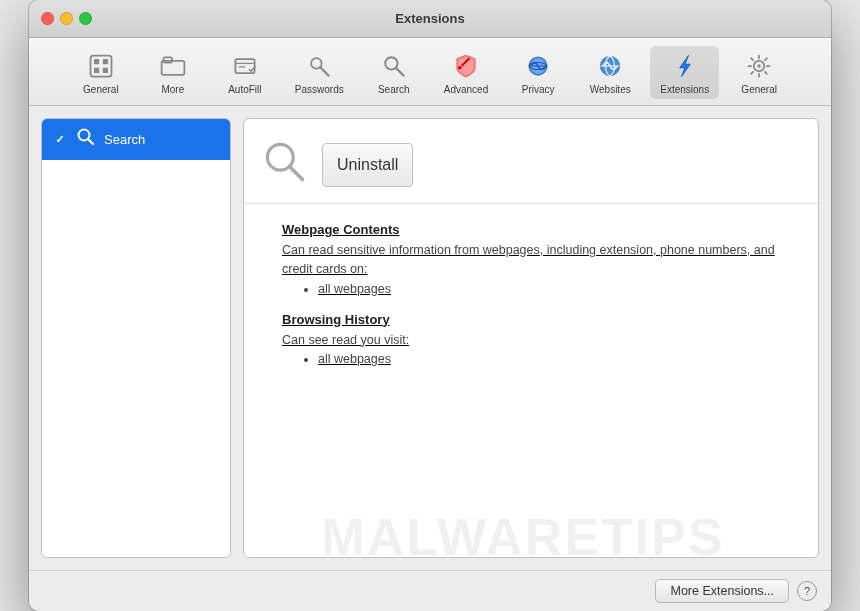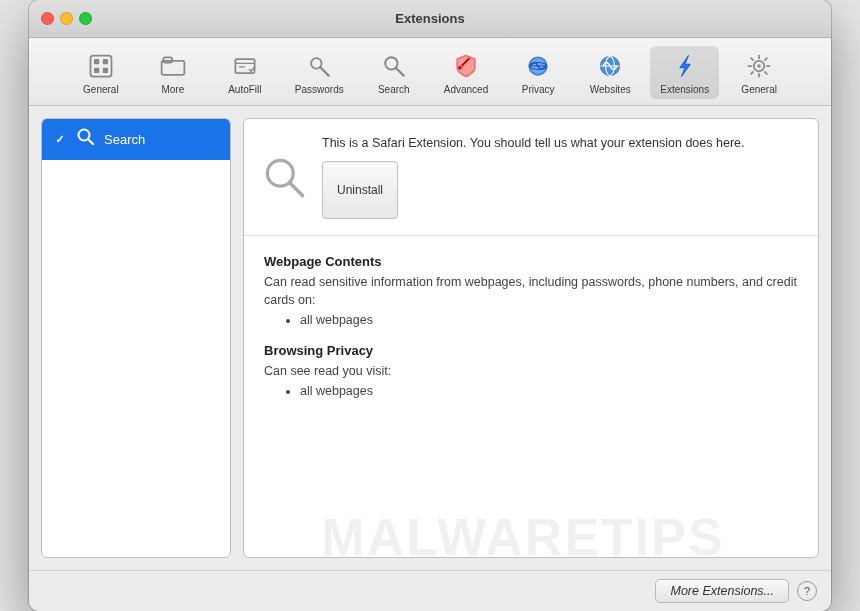--- a/index.html
+++ b/index.html
@@ -206,35 +206,36 @@
     }
 
     .extension-description {
       font-size: 12.5px;
       color: #333;
       line-height: 1.4;
     }
 
     .uninstall-btn {
       margin-top: 8px;
-      padding: 21px 14px;
-      font-size: 12px;
+      padding: 12px 14px;
+      font-size: 16px;
       background: linear-gradient(to bottom, #f9f9f9, #e8e8e8);
       border: 1px solid #c0c0c0;
       border-radius: 4px;
       cursor: pointer;
       color: #333;
       display: inline-block;
     }
 
     .detail-body {
-      padding: 18px 20px;
+      padding: 18px 38px;
       flex: 1;
       position: relative;
       overflow: hidden;
+      text-decoration: underline;
     }
 
     .permissions-section {
       margin-bottom: 16px;
     }
 
     .permissions-title {
       font-size: 13px;
       font-weight: 700;
       color: #222;
@@ -287,21 +288,20 @@
     }
 
     .more-extensions-btn {
       padding: 4px 14px;
       font-size: 12.5px;
       background: linear-gradient(to bottom, #f9f9f9, #e5e5e5);
       border: 1px solid #b8b8b8;
       border-radius: 5px;
       cursor: pointer;
       color: #333;
-      font-style: italic;
     }
 
     .help-btn {
       width: 20px;
       height: 20px;
       border-radius: 50%;
       border: 1.5px solid #999;
       background: transparent;
       font-size: 11px;
       color: #555;
@@ -466,37 +466,36 @@
     <div class="detail-panel">
 
       <div class="detail-header">
         <div class="extension-icon">
           <svg width="52" height="52" viewBox="0 0 52 52" fill="none">
             <circle cx="22" cy="22" r="14" stroke="#aaa" stroke-width="3.5" fill="none"></circle>
             <line x1="32" y1="32" x2="46" y2="46" stroke="#aaa" stroke-width="4" stroke-linecap="round"></line>
           </svg>
         </div>
         <div class="extension-info">
-          <p class="extension-description">This is a Safari Extension. You should tell us what your extension does here.</p>
           <button class="uninstall-btn">Uninstall</button>
         </div>
       </div>
 
       <div class="detail-body">
 
         <div class="permissions-section">
           <p class="permissions-title">Webpage Contents</p>
-          <p class="permissions-desc">Can read sensitive information from webpages, including passwords, phone numbers, and credit cards on:</p>
+          <p class="permissions-desc">Can read sensitive information from webpages, including extension, phone numbers, and credit cards on:</p>
           <ul class="permissions-list">
             <li>all webpages</li>
           </ul>
         </div>
 
         <div class="permissions-section">
-          <p class="permissions-title">Browsing Privacy</p>
+          <p class="permissions-title">Browsing History</p>
           <p class="permissions-desc">Can see read you visit:</p>
           <ul class="permissions-list">
             <li>all webpages</li>
           </ul>
         </div>
 
         <div class="watermark">MALWARETIPS</div>
       </div>
 
     </div>

